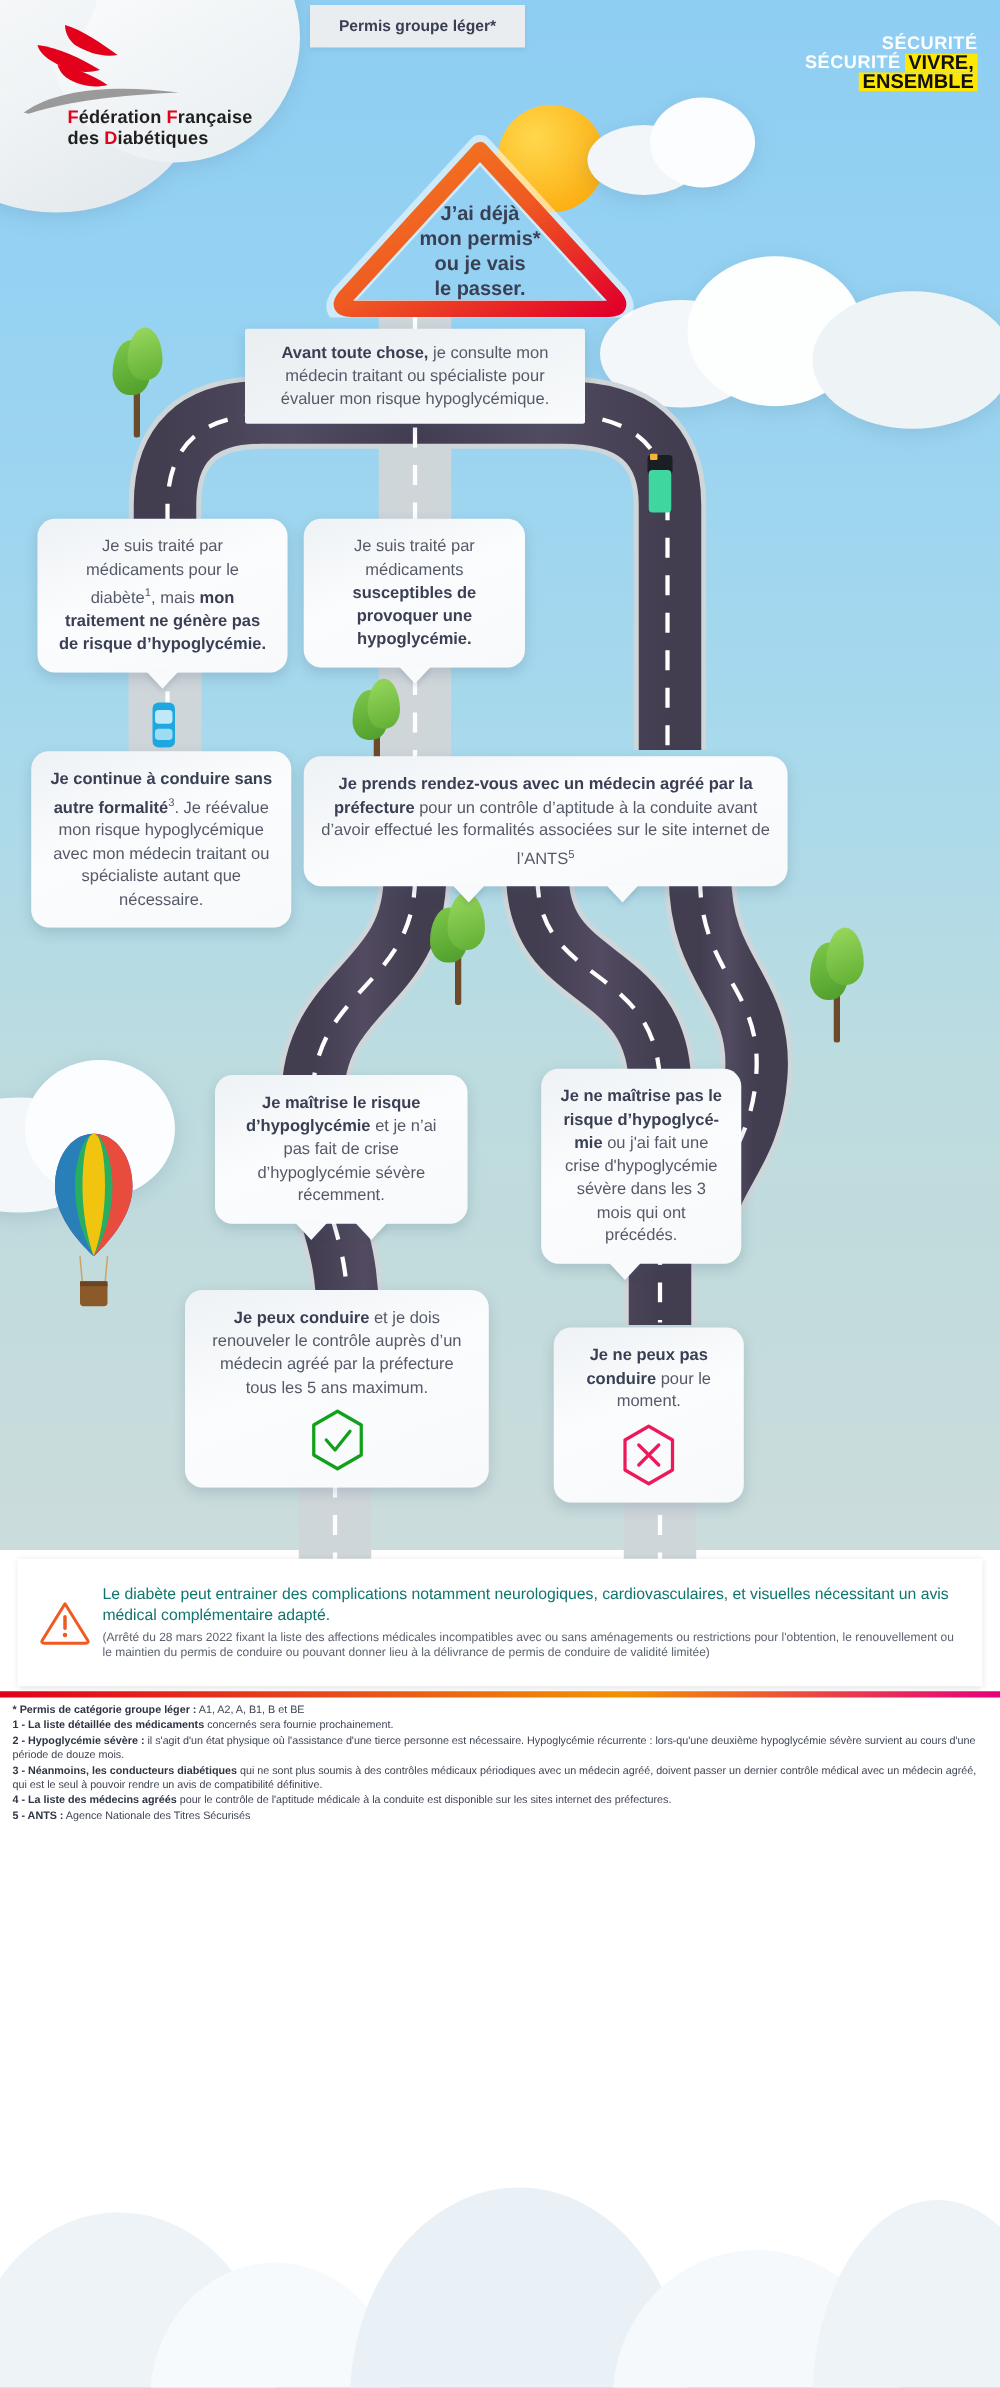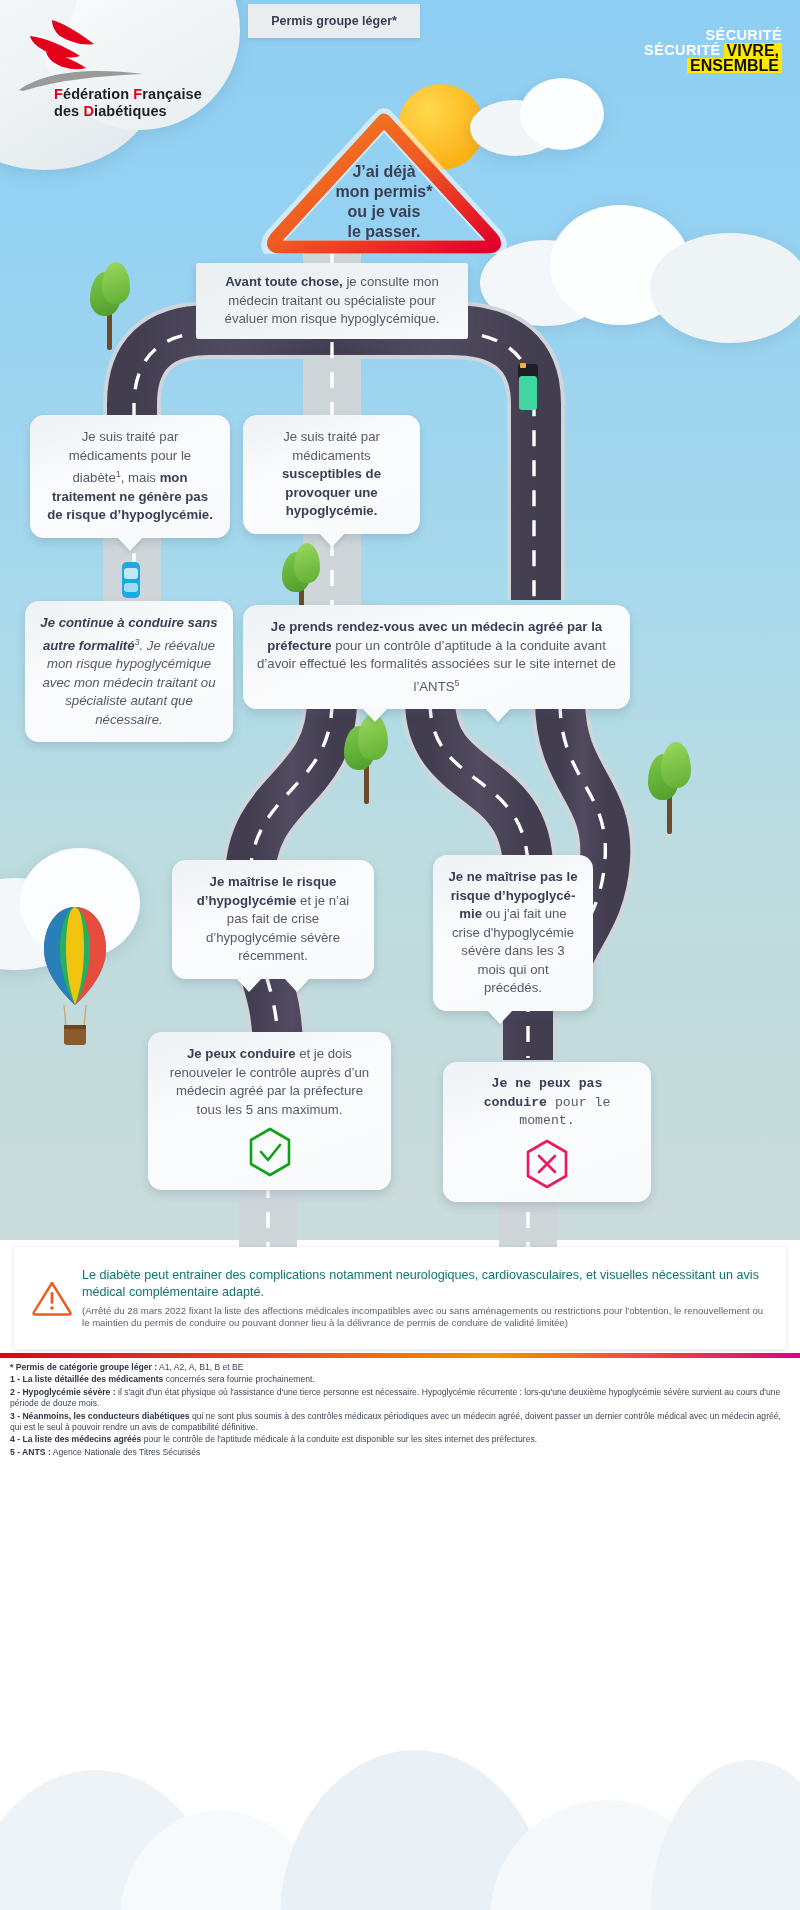--- a/index.html
+++ b/index.html
@@ -105,26 +105,26 @@
   
   .tail { position:absolute; bottom:-13px; left:50%; margin-left:-13px;
           width:0;height:0; border-left:13px solid transparent; border-right:13px solid transparent;
           border-top:14px solid #f8fafb; filter:drop-shadow(0 3px 2px rgba(60,90,115,.16)); }
 
   #box-avant { left:196px; top:263px; width:272px; padding:10px 14px; border-radius:2px;
                background:linear-gradient(160deg,#e9eef1,#f8fafb); }
   #box-d1 { left:30px; top:415px; width:200px; }
   #box-d2 { left:243px; top:399px; width:177px;margin-top:16px; }
   #box-d3 { left:443px; top:401px; width:186px; }
-  #box-c1 { left:25px; top:601px; width:208px;font-style:italic; }
+  #box-c1 { left:25px; top:601px; width:208px; }
   #box-c2 { left:243px; top:605px; width:387px; }
   #box-e1 { left:172px; top:860px; width:202px; }
   #box-e2 { left:433px; top:855px; width:160px; }
   #box-f1 { left:148px; top:1032px; width:243px; }
-  #box-f2 { left:443px; top:1062px; width:208px;font-family:Liberation Mono, monospace; }
+  #box-f2 { left:443px; top:1062px; width:152px; }
 
   .hexicon { display:block; margin:8px auto 0; }
 
   
   .tree { position:absolute; }
   .trunk { position:absolute; background:#6d4a2a; border-radius:2px; }
   .leafA { position:absolute; border-radius:50% 50% 46% 46%/62% 62% 38% 38%; }
 
   
   #balloon { position:absolute; left:40px; top:905px; width:70px; height:150px; }

